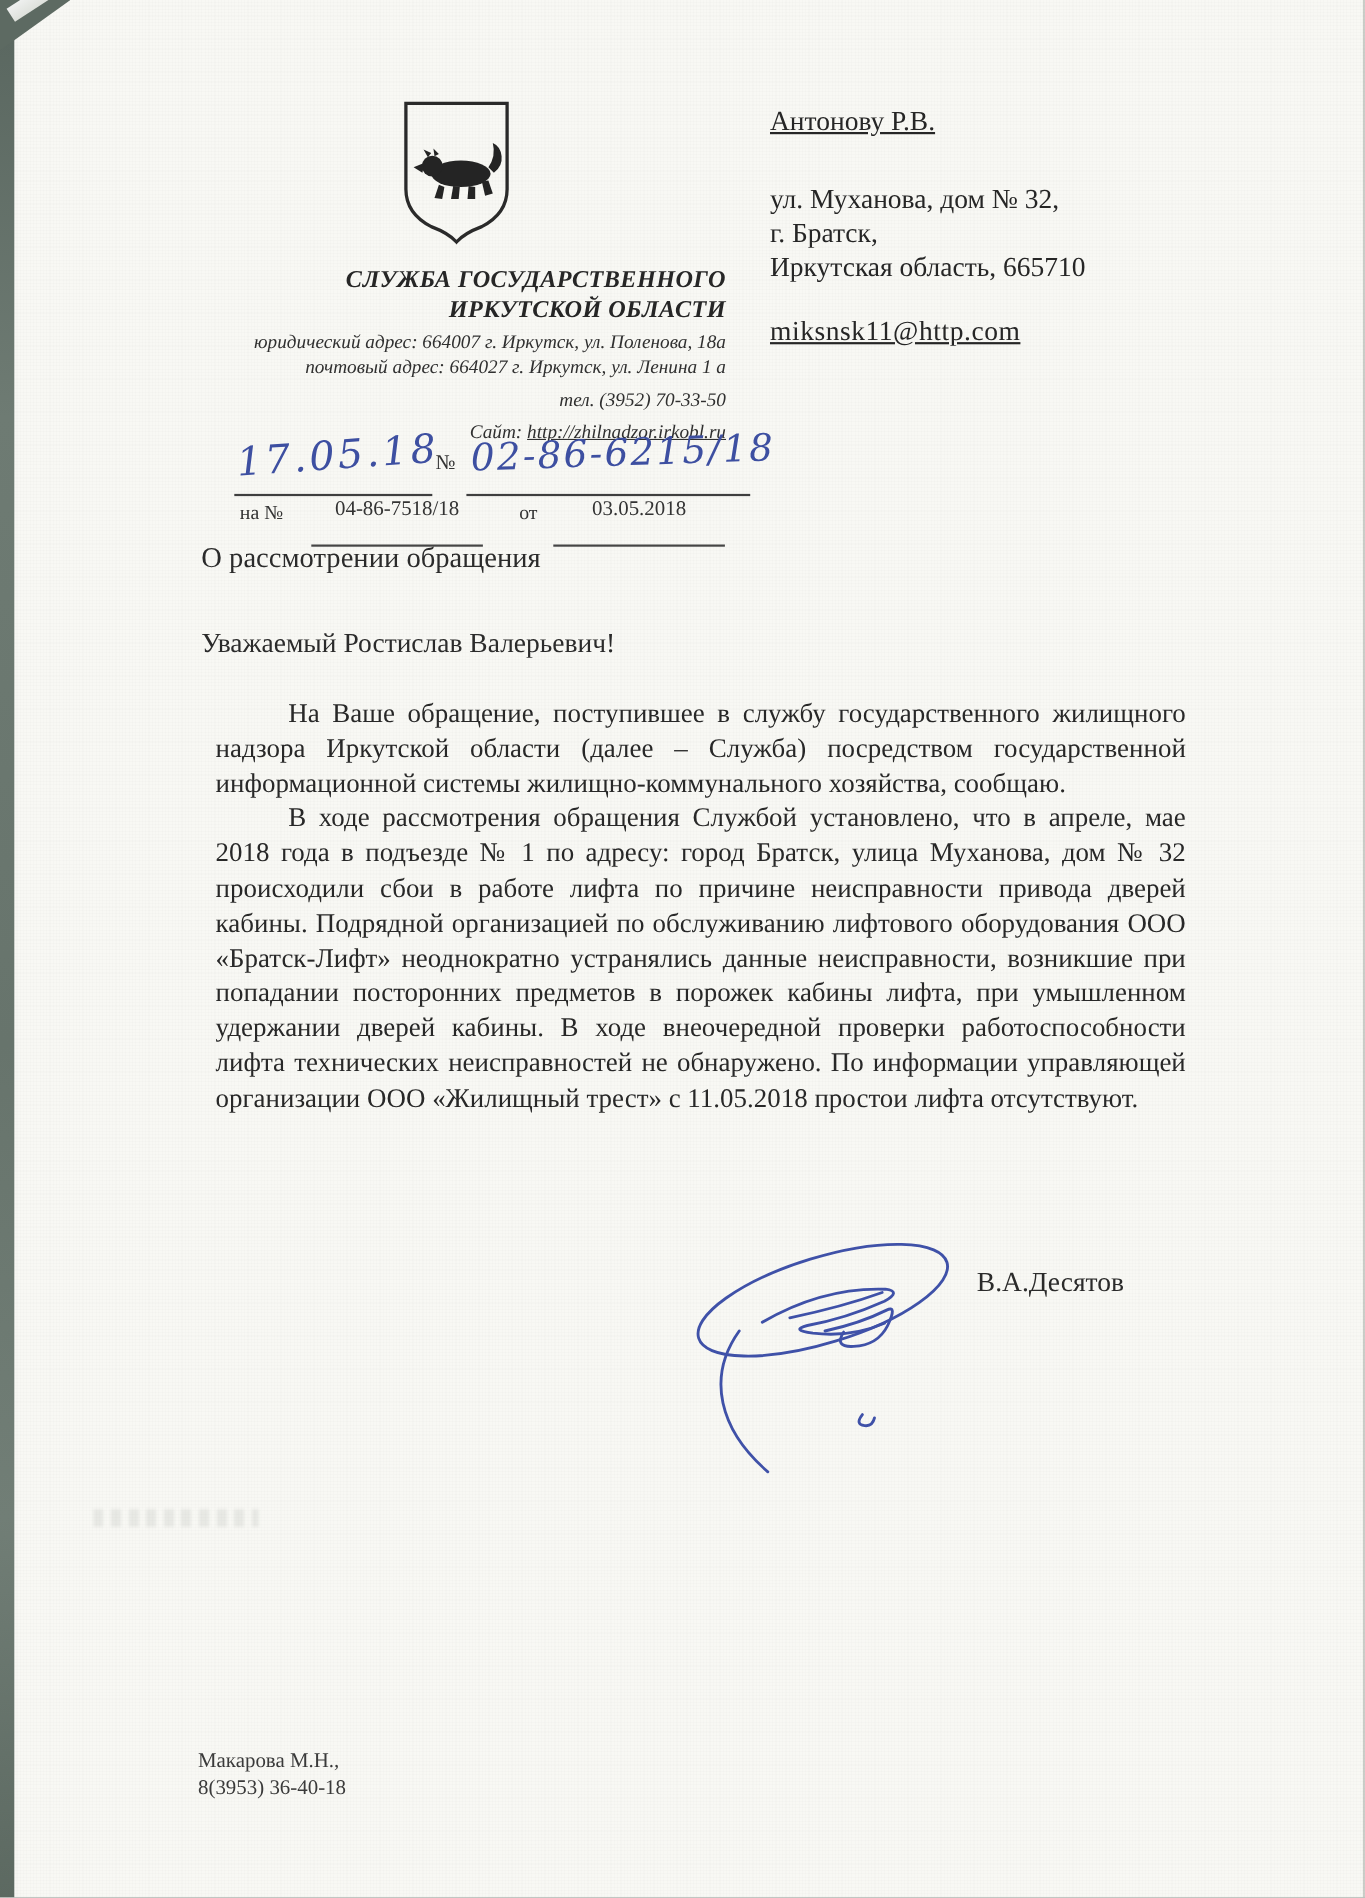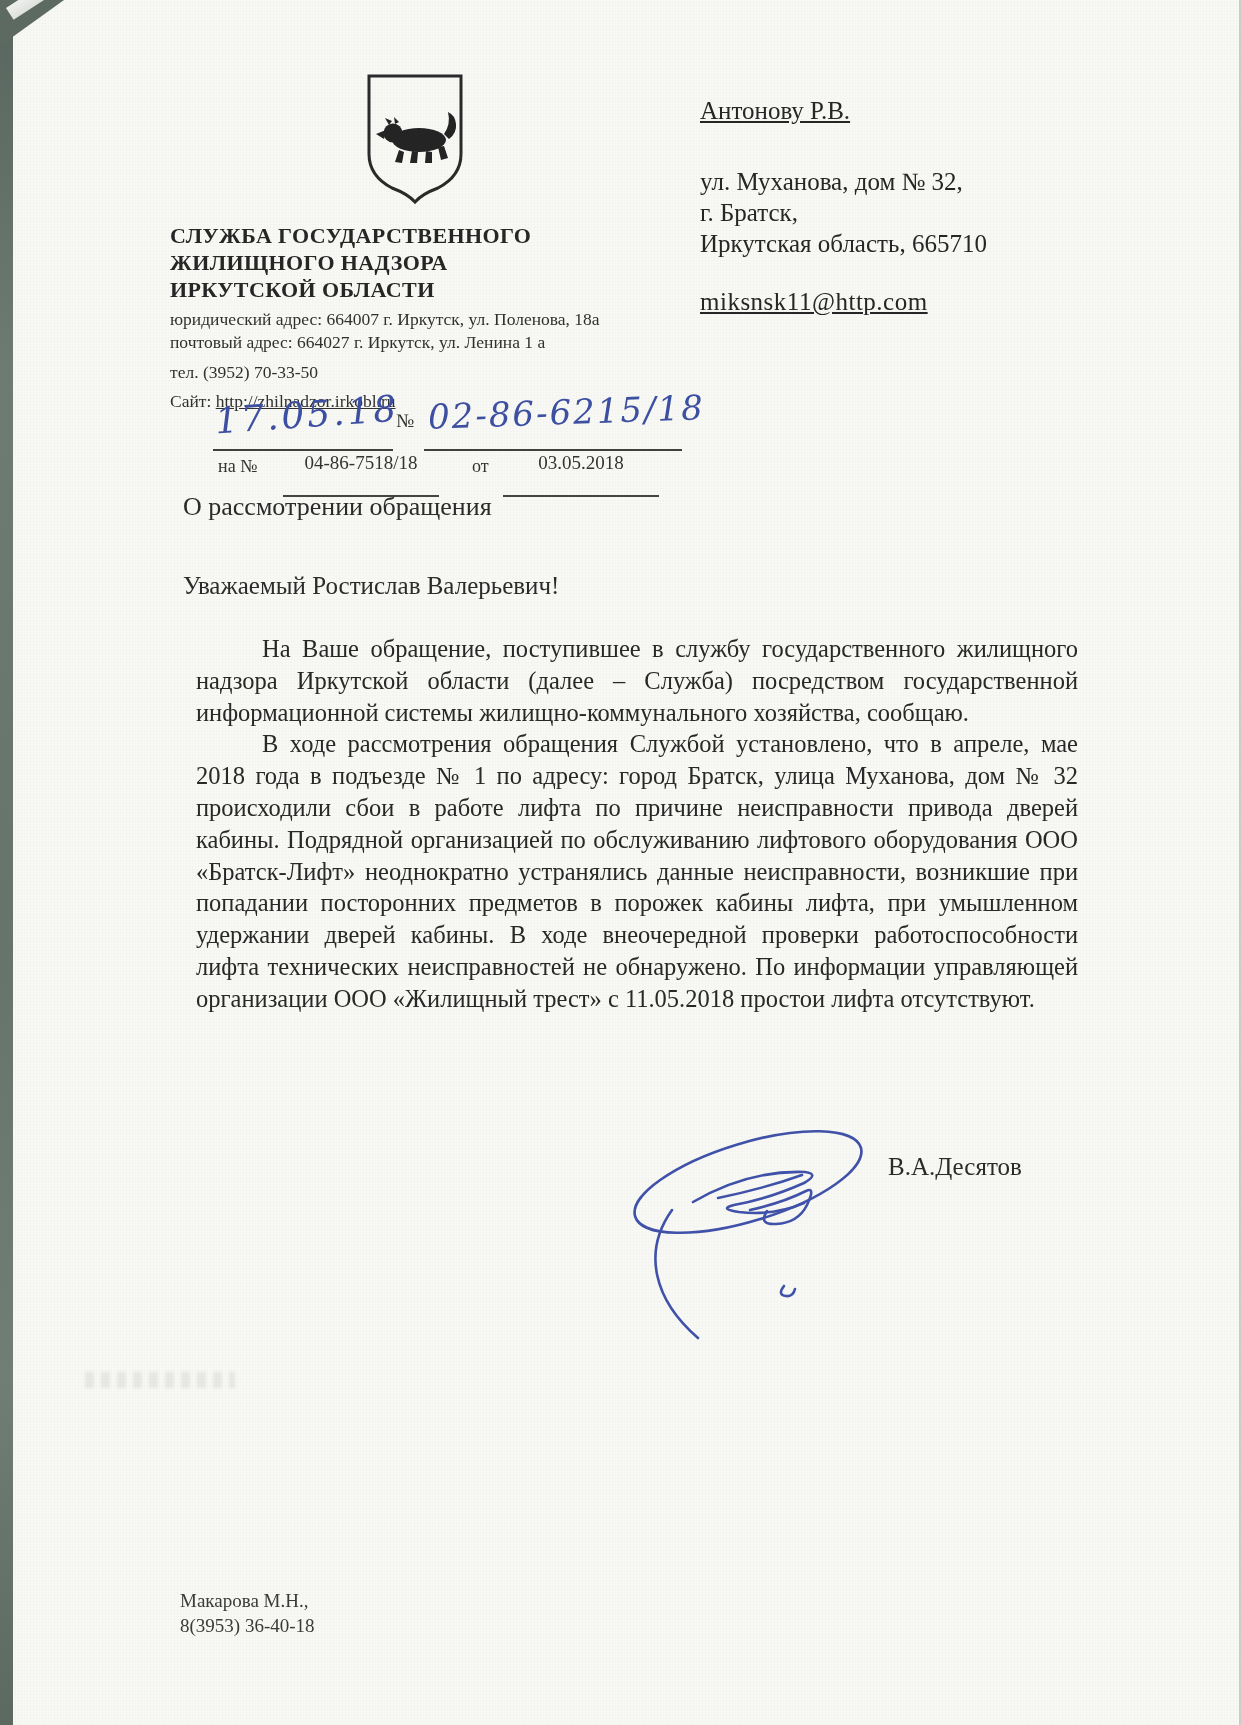--- a/index.html
+++ b/index.html
@@ -21,21 +21,21 @@
     clip-path:polygon(0 0,64px 0,0 46px); background:#5d6a62; }
   .corner-fold { position:absolute; left:6px; top:8px; width:110px; height:14px;
     background:linear-gradient(180deg,#ffffff,#eceee9); transform:rotate(-33deg);
     transform-origin:left top; opacity:.9; }
   .edge-right { position:absolute; right:0; top:0; width:2px; height:100%; background:rgba(120,128,120,.35); }
   .scan-smudge { position:absolute; left:85px; top:1372px; width:150px; height:16px;
     background:repeating-linear-gradient(90deg, rgba(130,136,130,.28) 0 9px, transparent 9px 16px);
     filter:blur(1.6px); opacity:.5; }
 
   
-  .letterhead { position:absolute; left:170px; top:72px; width:490px; text-align:left; }
+  .letterhead { position:absolute; left:170px; top:90px; width:490px; text-align:right;font-style:italic; }
   .emblem { display:block; margin:0 auto; }
   .org-name { margin-top:16px; font-weight:bold; font-size:22px; line-height:27px; letter-spacing:.4px; color:#262626; }
   .lh-addr { font-size:17.5px; line-height:23px; color:#303030; }
   .lh-addr.first { margin-top:5px; }
   .lh-phone { margin-top:8px; font-size:17.5px; color:#303030; }
   .lh-site { margin-top:8px; font-size:17.5px; color:#303030; }
   .lh-site .url { text-decoration:underline; }
 
   
   .recipient { position:absolute; left:700px; top:95px; width:360px; font-size:25px; line-height:31px; color:#262626; }
@@ -95,21 +95,20 @@
         <path d="M33,52 l-1,-7 5,5 z"></path>
         <path d="M37,78 l-4,12 7,1 2,-11 z"></path>
         <path d="M50,79 l-2,12 7,0 1,-11 z"></path>
         <path d="M64,79 l-1,12 7,0 0,-11 z"></path>
         <path d="M76,75 l3,13 7,-2 -4,-12 z"></path>
         <path d="M82,62 q7,-10 4,-22 q7,3 8,12 q1,9 -7,15 z"></path>
       </g>
     </svg>
     <div class="org-name">
       <div>СЛУЖБА ГОСУДАРСТВЕННОГО</div>
-      <div>ЖИЛИЩНОГО НАДЗОРА</div>
       <div>ИРКУТСКОЙ ОБЛАСТИ</div>
     </div>
     <div class="lh-addr first">юридический адрес: 664007 г. Иркутск, ул. Поленова, 18а</div>
     <div class="lh-addr">почтовый адрес: 664027 г. Иркутск, ул. Ленина 1 а</div>
     <div class="lh-phone">тел. (3952) 70-33-50</div>
     <div class="lh-site">
       <span>Сайт:</span>
       <span class="url">http://zhilnadzor.irkobl.ru</span>
     </div>
   </div>

